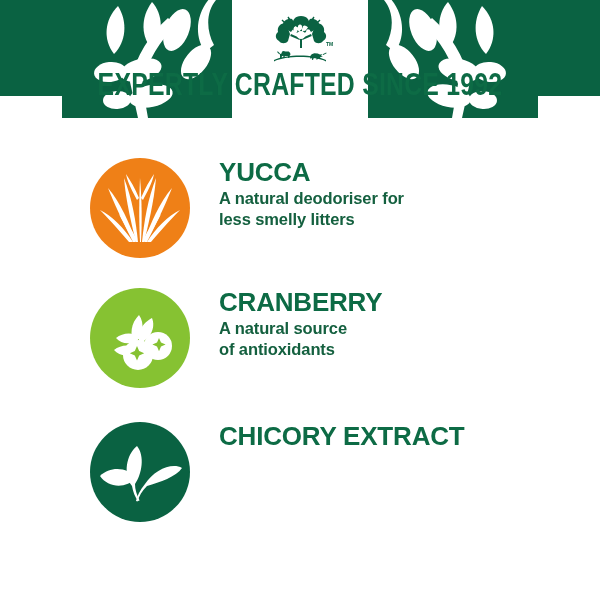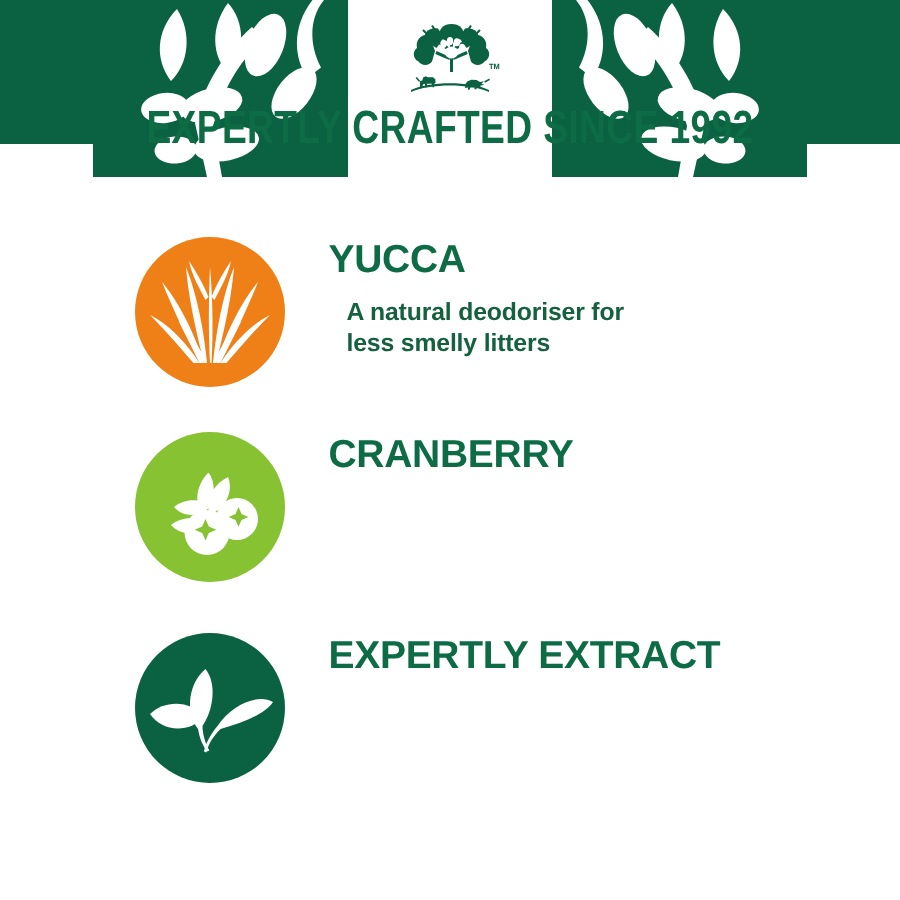--- a/index.html
+++ b/index.html
@@ -109,21 +109,21 @@
     margin: 0 0 2px 0;
     white-space: nowrap;
   }
 
   .feature-desc {
     font-size: 16.5px;
     line-height: 21px;
     font-weight: bold;
     color: #14603f;
     letter-spacing: -0.1px;
-    margin: 12px;
+    margin: 0;
     white-space: pre-line;
   }
 </style>
 </head>
 <body>
 
 <div id="infographic">
 
   <div class="header">
 
@@ -251,37 +251,39 @@
           </g>
 
           <g fill="#86c232">
             <path d="M47 58 l2.2 5 l5 2.2 l-5 2.2 l-2.2 5 l-2.2-5 l-5-2.2 l5-2.2 Z"></path>
             <path d="M69 50 l2 4.6 l4.6 2 l-4.6 2 l-2 4.6 l-2-4.6 l-4.6-2 l4.6-2 Z"></path>
           </g>
         </svg>
       </div>
       <div class="feature-text">
         <p class="feature-title">CRANBERRY</p>
+        <p class="feature-desc">A natural source
+of antioxidants</p>
       </div>
     </div>
 
     <div class="feature row-2">
       <div class="feature-icon" style="background:#0a6242;">
         <svg viewBox="0 0 100 100" aria-hidden="true">
           <g fill="#ffffff">
 
             <path d="M47 24 C36 33 33 52 42 64 C43 70 45 75 48 79 L49.6 78.4
                      C46.6 73 45 67 45 62 C52 52 55 34 47 24 Z"></path>
 
             <path d="M10 54 C20 44 38 45 46 56 C36 67 18 66 10 54 Z"></path>
 
             <path d="M92 46 C82 40 64 48 55 62 C50 68 47 74 46 79 L47.6 79.6
                      C49 74 52 69 57 64 C70 60 86 55 92 46 Z"></path>
           </g>
         </svg>
       </div>
       <div class="feature-text">
-        <p class="feature-title">EXPERTLY EXTRACT</p>
+        <p class="feature-title">CHICORY EXTRACT</p>
       </div>
     </div>
 
   </div>
 </div>
 
 </body></html>

